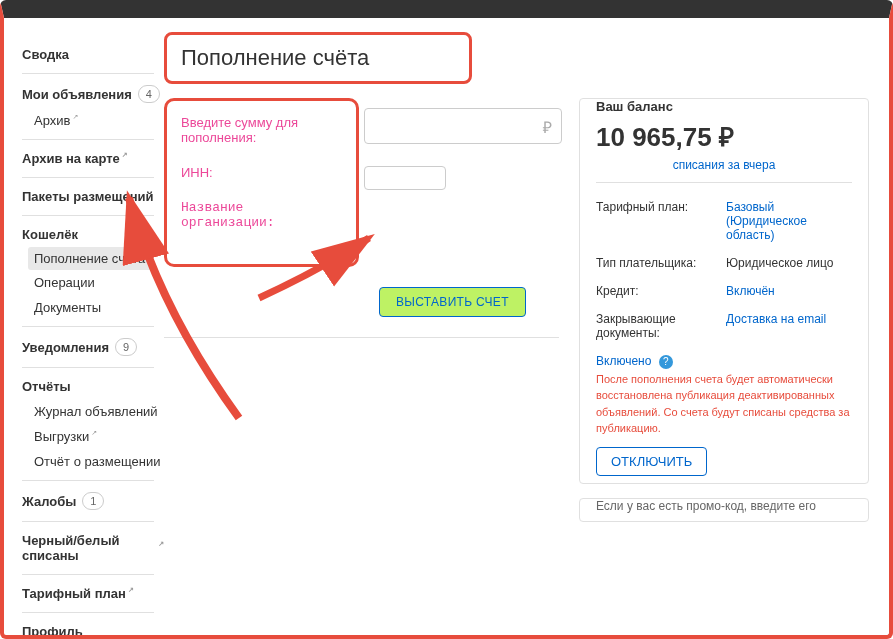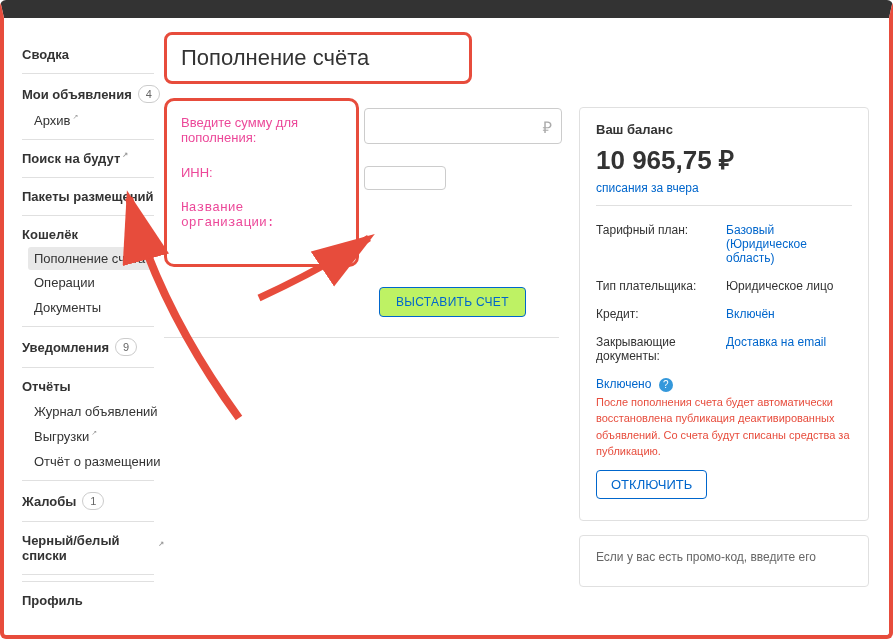--- a/index.html
+++ b/index.html
@@ -29,24 +29,24 @@
 .amount-wrap { position: relative; width: 198px; margin-bottom: 14px;}
 .amount-input { width: 100%; height: 36px; border: 1px solid #ccc; border-radius: 4px; padding: 0 30px 0 10px; font-size: 14px; }
 .ruble-sym { position: absolute; right: 10px; top: 8px; font-size: 16px; color: #aaa; }
 .inn-input { width: 82px; height: 24px; border: 1px solid #ccc; border-radius: 4px; padding: 0 6px; margin-top: 8px;}
 .issue-btn-wrap { margin-top: 20px; margin-left: 215px; position: relative;}
 .issue-btn { border: 1px solid #0066cc; background: #bef264; color: #0066cc; padding: 7px 16px; border-radius: 4px; font-size: 12px; cursor: pointer; letter-spacing: 0.3px;}
 .hr { border-top: 1px solid #e0e0e0; margin: 20px 0; }
 .spacer { flex: 1; }
 
 .side-col { width: 290px; }
-.panel { border: 1px solid #e0e0e0; border-radius: 4px; padding: 14px 16px; margin-bottom: 14px; margin-top: 9px; }
+.panel { border: 1px solid #e0e0e0; border-radius: 4px; padding: 0 16px; margin-bottom: 14px; }
 .bal-label { font-size: 13px; font-weight: bold; }
 .bal-amount { font-size: 26px; font-weight: bold; margin: 4px 0; }
-.link-blue { color: #0066cc; font-size: 12px; cursor: pointer; }
+.link-blue { color: #0066cc; font-size: 12px; cursor: pointer; text-align: center; }
 .info-row { display: flex; padding: 7px 0; font-size: 12px; align-items: flex-start;}
 .info-label { width: 130px; color: #333; }
 .info-val { flex: 1; }
 .info-val.blue { color: #0066cc; }
 .warn-text { color: #e74c3c; font-size: 11px; line-height: 1.5; margin-top: 2px;}
 .disable-btn { border: 1px solid #0066cc; background: #fff; color: #0066cc; padding: 6px 14px; border-radius: 4px; font-size: 13px; cursor: pointer; margin-top: 10px;}
 .help-circ { display: inline-flex; width: 14px; height: 14px; background: #3498db; color: #fff; border-radius: 50%; align-items: center; justify-content: center; font-size: 10px; margin-left: 4px;}
 .promo-label { font-size: 12px; color: #666; margin-bottom: 8px; }
 .section-sep { border-top: 1px solid #e0e0e0; margin: 10px 0;}
 
@@ -64,21 +64,21 @@
       <div class="nav-item bold">
         <span>Мои объявления</span>
         <span class="badge">4</span>
       </div>
       <div class="nav-item sub">
           <span>Архив</span>
           <span class="tiny-link">↗</span>
         </div>
       <div class="nav-sep"></div>
       <div class="nav-item bold">
-          <span>Поиск на будут</span>
+          <span>Архив на карте</span>
           <span class="tiny-link">↗</span>
         </div>
       <div class="nav-sep"></div>
       <div class="nav-item bold">Пакеты размещений</div>
       <div class="nav-sep"></div>
       <div class="nav-item bold">Кошелёк</div>
       <div class="nav-item sub active">Пополнение счёта</div>
       <div class="nav-item sub">Операции</div>
       <div class="nav-item sub">Документы</div>
       <div class="nav-sep"></div>
@@ -94,24 +94,28 @@
           <span class="tiny-link">↗</span>
         </div>
       <div class="nav-item sub">Отчёт о размещении</div>
       <div class="nav-sep"></div>
       <div class="nav-item bold">
         <span>Жалобы</span>
         <span class="badge">1</span>
       </div>
       <div class="nav-sep"></div>
       <div class="nav-item bold">
-          <span>Черный/белый списки</span>
-          <span class="tiny-link">↗</span>
-        </div>
-      <div class="nav-sep"></div>
+          <span>Черный/белый списаны</span>
+          <span class="tiny-link">↗</span>
+        </div>
+      <div class="nav-sep"></div>
+      <div class="nav-item bold">
+          <span>Тарифный план</span>
+          <span class="tiny-link">↗</span>
+        </div>
       <div class="nav-sep"></div>
       <div class="nav-item bold">Профиль</div>
 
     </div>
 
     <div class="main">
       <div>
         <div class="page-title-box">
           <h1>Пополнение счёта</h1>
         </div>

